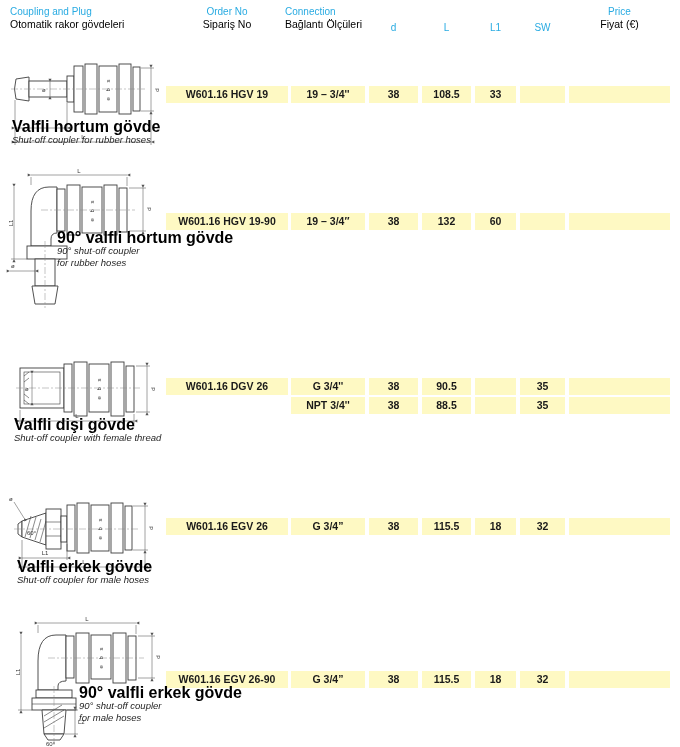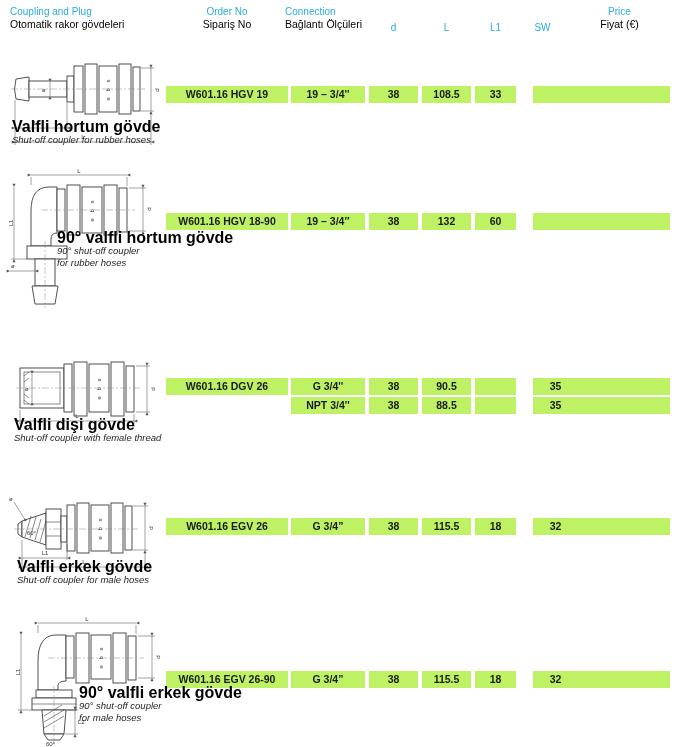--- a/index.html
+++ b/index.html
@@ -6,26 +6,26 @@
   .page {
     position:relative; width:680px; height:747px; background:#ffffff;
     font-family:"Liberation Sans", sans-serif; overflow:hidden;padding-left:30px;
   }
   .abs { position:absolute; }
   .hdr-en { font-size:10px; font-weight:500; color:#29ABE2; line-height:13px; white-space:nowrap; }
   .hdr-tr { font-size:10.5px; font-weight:normal; color:#000; line-height:13px; white-space:nowrap; }
   .col-center { text-align:center; }
   .trow { position:absolute; left:166px; width:504px; height:17px; }
   .row-cell {
-    position:absolute; top:0; height:17px; background:#bef264;
+    position:absolute; top:0; height:17px; background:#fef9c3;
     font-size:10.5px; font-weight:bold; color:#1a1a1a;
     text-align:center; line-height:17px; white-space:nowrap; overflow:hidden;
   }
   .c0{left:0;width:122px}.c1{left:125px;width:74px}.c2{left:203px;width:49px}
-  .c3{left:256px;width:49px}.c4{left:309px;width:41px}.c5{left:367px;width:45px}
+  .c3{left:256px;width:49px}.c4{left:309px;width:41px}.c5{left:354px;width:45px}
   .c6{left:403px;width:101px}
   .caption { position:absolute; z-index:5; }
   .cap-tr { font-size:16px; font-weight:bold; color:#000; line-height:12.5px; white-space:nowrap; }
   .cap-en { font-size:9.5px; font-style:italic; color:#1f1f1f; line-height:12px; white-space:nowrap; }
   svg { position:absolute; overflow:visible; }
   svg text { font-family:"Liberation Sans", sans-serif; fill:#333; }
   .part { fill:#fff; stroke:#3d3d3d; stroke-width:0.9; }
   .pline { stroke:#3d3d3d; stroke-width:0.6; fill:none; }
   .dim { stroke:#555; stroke-width:0.55; fill:none; }
   .cl { stroke:#888; stroke-width:0.5; fill:none; stroke-dasharray:7 2 2 2; }
@@ -275,21 +275,21 @@
     <div class="row-cell c0">W601.16 HGV 19</div>
     <div class="row-cell c1">19 – 3/4''</div>
     <div class="row-cell c2">38</div>
     <div class="row-cell c3">108.5</div>
     <div class="row-cell c4">33</div>
     <div class="row-cell c5"></div>
     <div class="row-cell c6"></div>
   </div>
 
   <div class="trow" style="top:213px;">
-    <div class="row-cell c0">W601.16 HGV 18-90</div>
+    <div class="row-cell c0">W601.16 HGV 19-90</div>
     <div class="row-cell c1">19 – 3/4″</div>
     <div class="row-cell c2">38</div>
     <div class="row-cell c3">132</div>
     <div class="row-cell c4">60</div>
     <div class="row-cell c5"></div>
     <div class="row-cell c6"></div>
   </div>
 
   <div class="trow" style="top:378px;">
     <div class="row-cell c0">W601.16 DGV 26</div>

